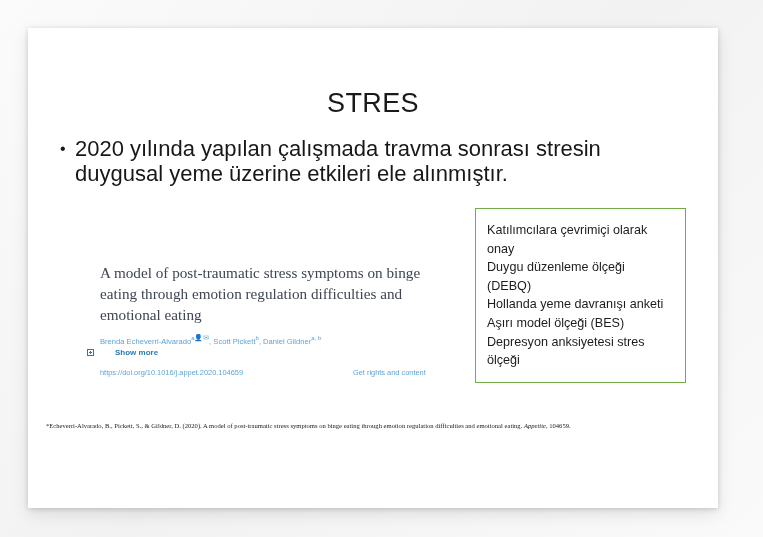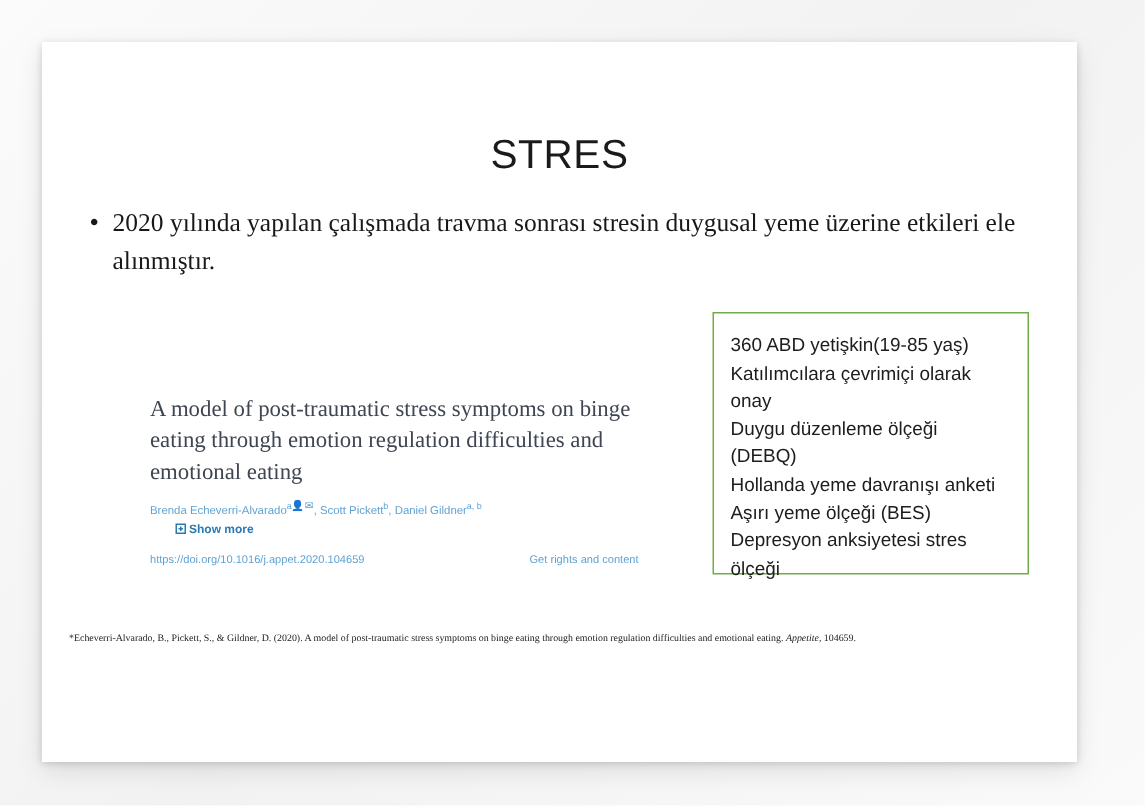--- a/index.html
+++ b/index.html
@@ -55,24 +55,23 @@
   }
   .bullet-dot {
     flex: 0 0 auto;
     width: 15px;
     font-size: 16px;
     line-height: 25px;
     color: #181818;
   }
   .bullet-text {
     flex: 1 1 auto;
-    font-size: 17px;
+    font-size: 22px;
     line-height: 25px;
     color: #181818;
-    font-family: Liberation Serif, serif;
   }
   
   #article-shot {
     position: absolute;
     left: 47px;
     top: 204px;
     width: 370px;
     height: 165px;
     background: #ffffff;
   }
@@ -101,25 +100,25 @@
     vertical-align: super;
   }
   .mini-icon {
     display: inline-block;
     font-size: 7px;
     vertical-align: super;
     color: #5fa3d4;
   }
   #show-more-row {
     position: absolute;
-    left: 42px;
+    left: 12px;
     top: 116px;
     display: flex;
     align-items: center;
-    gap: 2px;
+    gap: 21px;
   }
   #show-more-icon {
     display: inline-block;
     width: 7px;
     height: 7px;
     border: 1px solid #2a7ab0;
     position: relative;
     box-sizing: border-box;
   }
   #show-more-icon::before,
@@ -215,26 +214,25 @@
         <span id="show-more-icon"></span>
         <span id="show-more-label">Show more</span>
       </div>
 
       <div id="doi-link">https://doi.org/10.1016/j.appet.2020.104659</div>
 
       <div id="rights-link">Get rights and content</div>
     </div>
 
     <div id="info-box">
-      <div class="info-line">360 ABD yetişkin(19-85 yaş)</div>
       <div class="info-line">Katılımcılara çevrimiçi olarak onay</div>
       <div class="info-line">Duygu düzenleme ölçeği</div>
       <div class="info-line">(DEBQ)</div>
       <div class="info-line">Hollanda yeme davranışı anketi</div>
-      <div class="info-line">Aşırı yeme ölçeği (BES)</div>
+      <div class="info-line">Aşırı model ölçeği (BES)</div>
       <div class="info-line">Depresyon anksiyetesi stres ölçeği</div>
     </div>
 
     <div id="footnote">
       <span>*Echeverri-Alvarado, B., Pickett, S., &amp; Gildner, D. (2020). A model of post-traumatic stress symptoms on binge eating through emotion regulation difficulties and emotional eating. </span><i>Appetite</i><span>, 104659.</span>
     </div>
 
   </div>
 </div>
 

